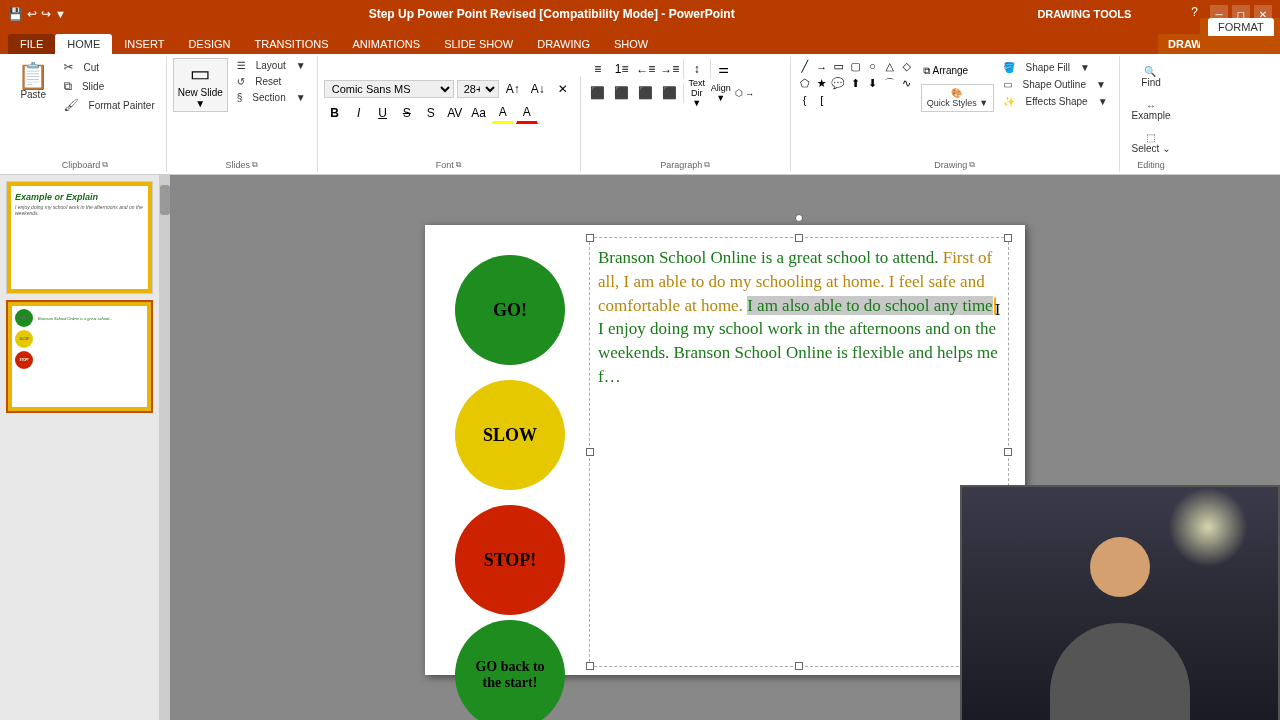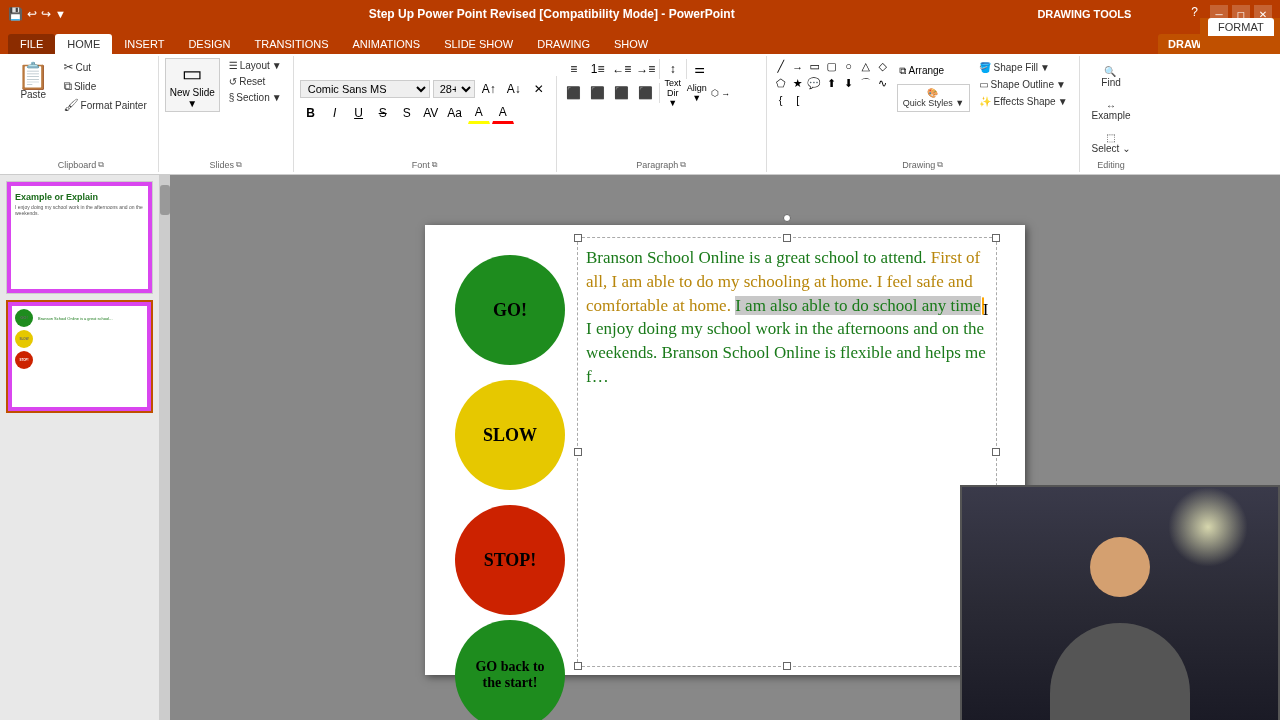--- a/index.html
+++ b/index.html
@@ -78,21 +78,21 @@
       flex-direction: column;
       align-items: center;
       padding: 4px 6px;
       border: 1px solid transparent;
       cursor: pointer;
       font-size: 10px;
       color: #333;
     }
     .paste-icon { font-size: 26px; line-height: 1; }
     .clipboard-small-btns { display: flex; flex-direction: column; gap: 1px; }
-    .small-btn { font-size: 10px; color: #333; padding: 1px 4px; cursor: pointer; display: flex; align-items: center; gap: 2px; border: 1px solid transparent; }
+    .small-btn { font-size: 10px; color: #333; padding: 1px 4px; cursor: pointer; display: flex; align-items: center; gap: 10px; border: 1px solid transparent; }
     .small-btn .btn-icon { font-size: 12px; }
     .slide-small-btns { display: flex; flex-direction: column; gap: 1px; }
 
     
     .font-row { display: flex; align-items: center; gap: 2px; }
     .font-select {
       width: 130px;
       font-size: 11px;
       padding: 1px 3px;
       border: 1px solid #ccc;
@@ -158,25 +158,26 @@
       width: 160px;
       background: #e8e8e8;
       border-right: 1px solid #ccc;
       overflow-y: auto;
       padding: 6px;
       display: flex;
       flex-direction: column;
       gap: 6px;
     }
     .slide-thumb {
-      background: #d946ef;
+      background: #eab308;
       border: 1px solid #ccc;
       cursor: pointer;
       padding: 4px;
       font-size: 8px;
+      font-style: italic;
     }
     .slide-thumb.active { border: 2px solid #c05000; }
     .slide-thumb-inner {
       width: 100%;
       aspect-ratio: 4/3;
       background: white;
       display: flex;
       align-items: center;
       justify-content: center;
       font-size: 7px;
@@ -540,21 +541,21 @@
       </div>
 
       <div style="position:absolute;top:280px;left:30px;width:110px;height:110px;background:#cc2200;border-radius:50%;display:flex;align-items:center;justify-content:center;font-family:'Comic Sans MS',cursive;font-weight:bold;font-size:18px;color:#000;">
         <span>STOP!</span>
       </div>
 
       <div style="position:absolute;top:395px;left:30px;width:110px;height:110px;background:#1e8c1e;border-radius:50%;display:flex;align-items:center;justify-content:center;font-family:'Comic Sans MS',cursive;font-weight:bold;font-size:14px;color:#000;text-align:center;padding:8px;">
         <span>GO back to<br>the start!</span>
       </div>
 
-      <div style="position:absolute;top:12px;left:152px;width:420px;height:430px;border:1px dashed #aaa;">
+      <div style="position:absolute;top:12px;left:164px;width:420px;height:430px;border:1px dashed #aaa;">
 
         <div style="position:absolute;top:-4px;left:50%;transform:translateX(-50%);width:8px;height:8px;background:white;border:1px solid #666;"></div>
         <div style="position:absolute;top:50%;left:-4px;transform:translateY(-50%);width:8px;height:8px;background:white;border:1px solid #666;"></div>
         <div style="position:absolute;top:50%;right:-4px;transform:translateY(-50%);width:8px;height:8px;background:white;border:1px solid #666;"></div>
         <div style="position:absolute;bottom:-4px;left:50%;transform:translateX(-50%);width:8px;height:8px;background:white;border:1px solid #666;"></div>
         <div style="position:absolute;top:-4px;left:-4px;width:8px;height:8px;background:white;border:1px solid #666;"></div>
         <div style="position:absolute;top:-4px;right:-4px;width:8px;height:8px;background:white;border:1px solid #666;"></div>
         <div style="position:absolute;bottom:-4px;left:-4px;width:8px;height:8px;background:white;border:1px solid #666;"></div>
         <div style="position:absolute;bottom:-4px;right:-4px;width:8px;height:8px;background:white;border:1px solid #666;"></div>
 

